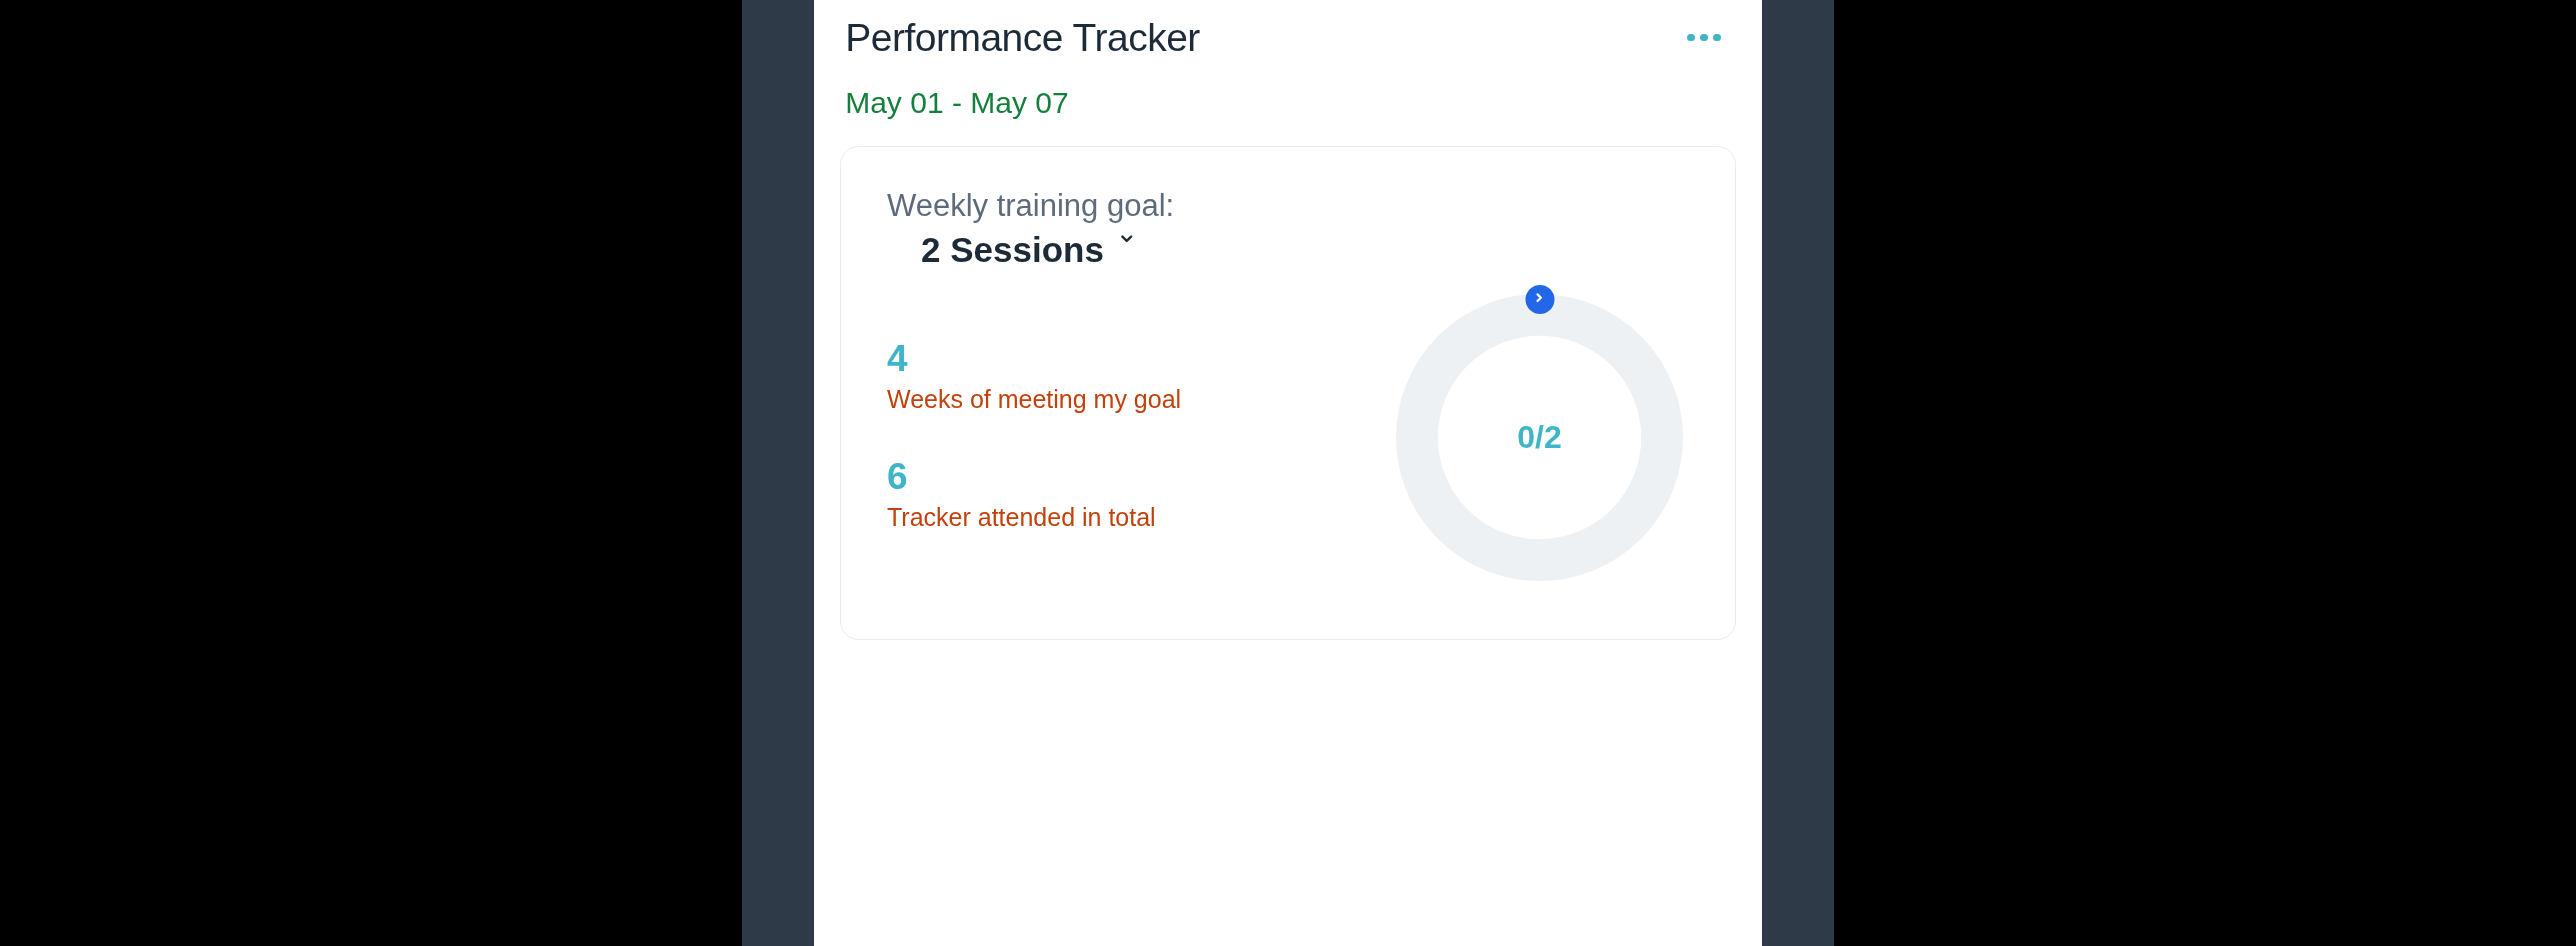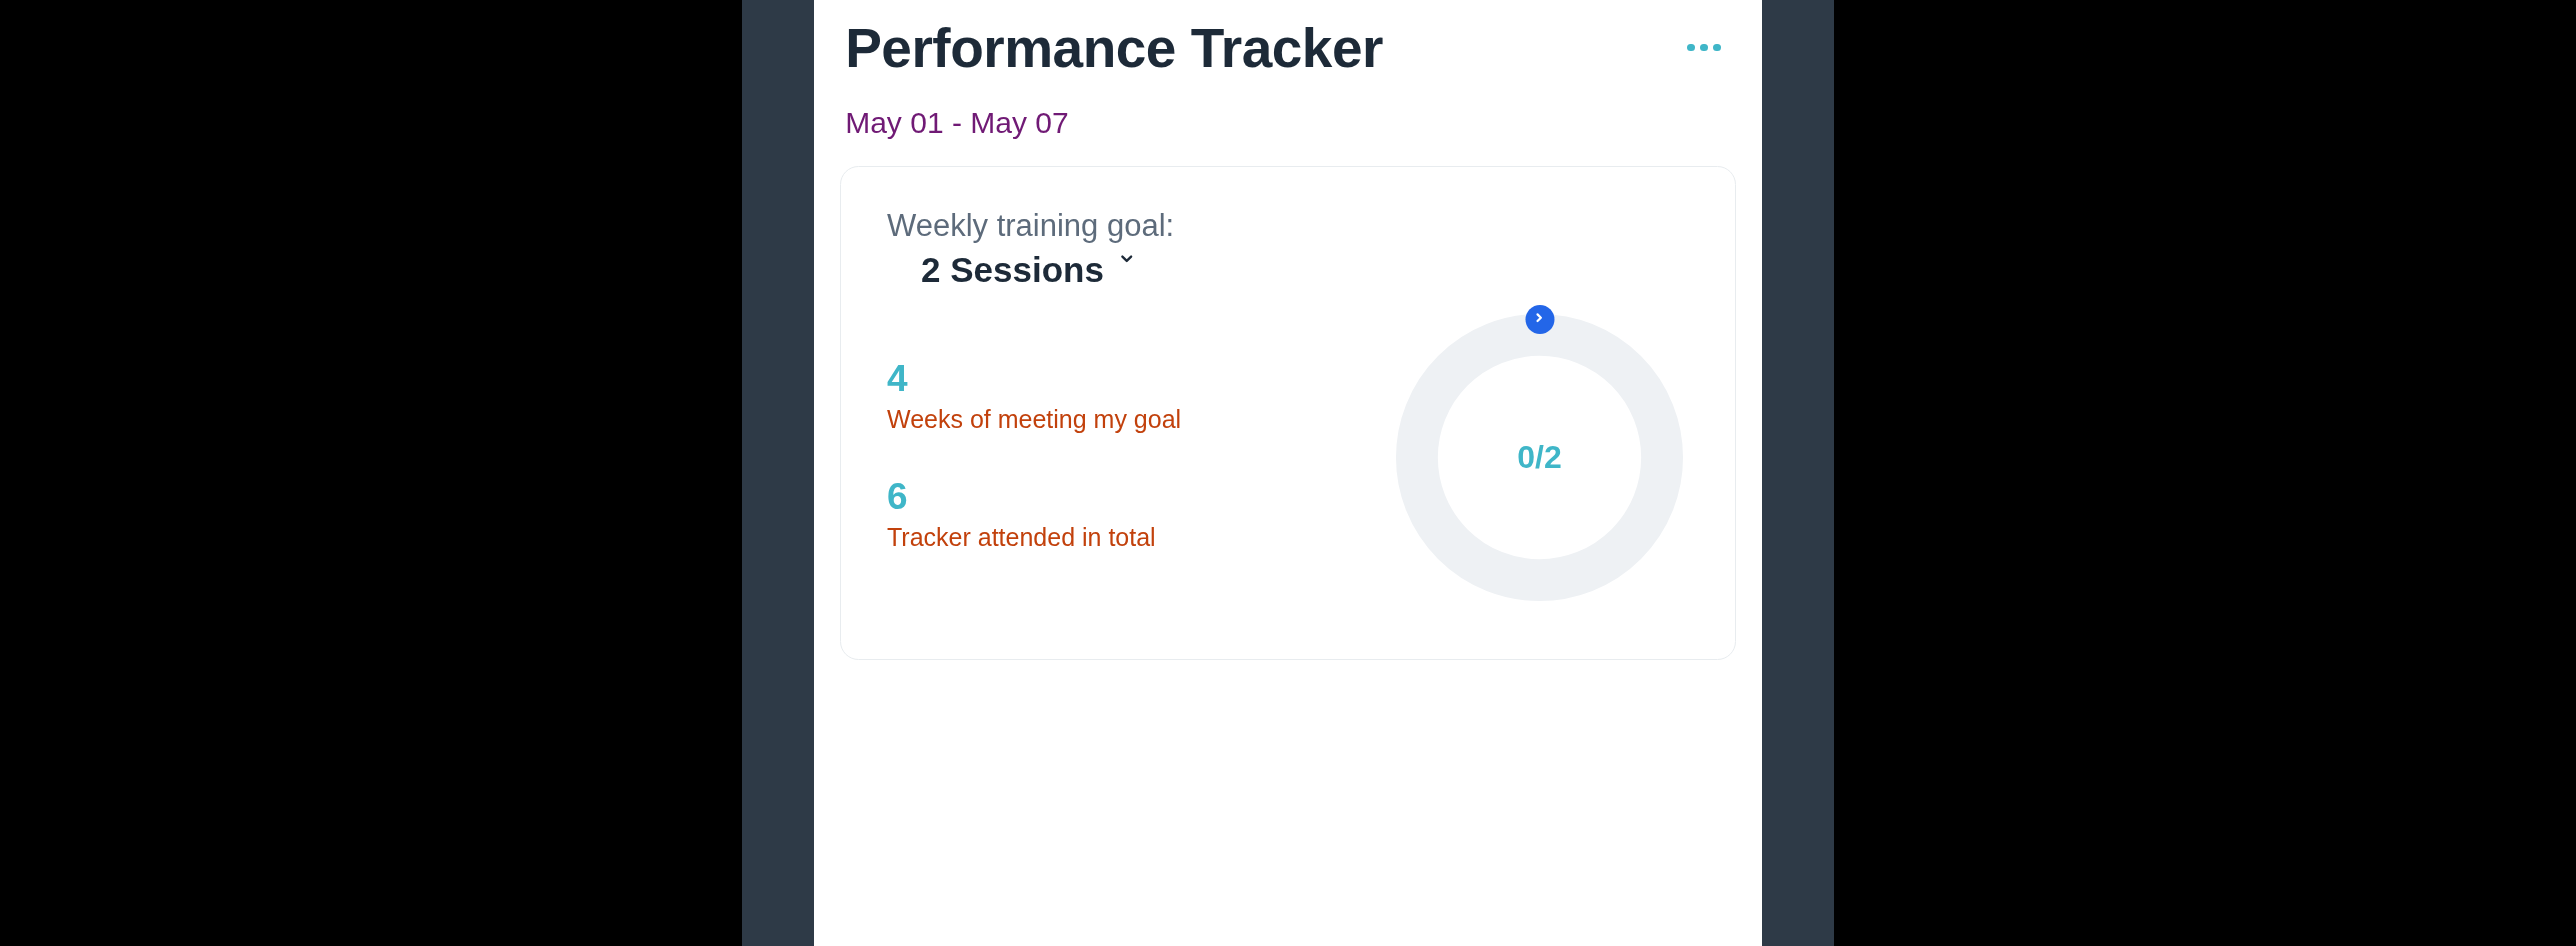--- a/index.html
+++ b/index.html
@@ -26,40 +26,40 @@
       display: flex;
       flex-direction: column;
     }
     .header-row {
       display: flex;
       justify-content: space-between;
       align-items: center;
       padding: 15.5px 5.2px 26px 5.2px;
     }
     .title {
-      font-size: 55px;
-      font-weight: 700;
+      font-size: 39px;
+      font-weight: 400;
       color: #1d2a38;
       letter-spacing: -0.5px;
     }
     .more-dots {
       display: flex;
       gap: 5.2px;
       padding: 10.3px;
       cursor: pointer;
     }
     .more-dots .dot {
       width: 7.7px;
       height: 7.7px;
       border-radius: 50%;
       background: #3fb6c8;
     }
     .date-range {
       font-size: 30px;
-      color: #701a75;
+      color: #15803d;
       padding: 0 5.2px 26px 5.2px;
     }
     .goal-card {
       border: 1.5px solid #e8ecef;
       border-radius: 18.5px;
       padding: 41px 46px 52px 46px;
       display: flex;
       flex-direction: column;
       gap: 18px;
     }

